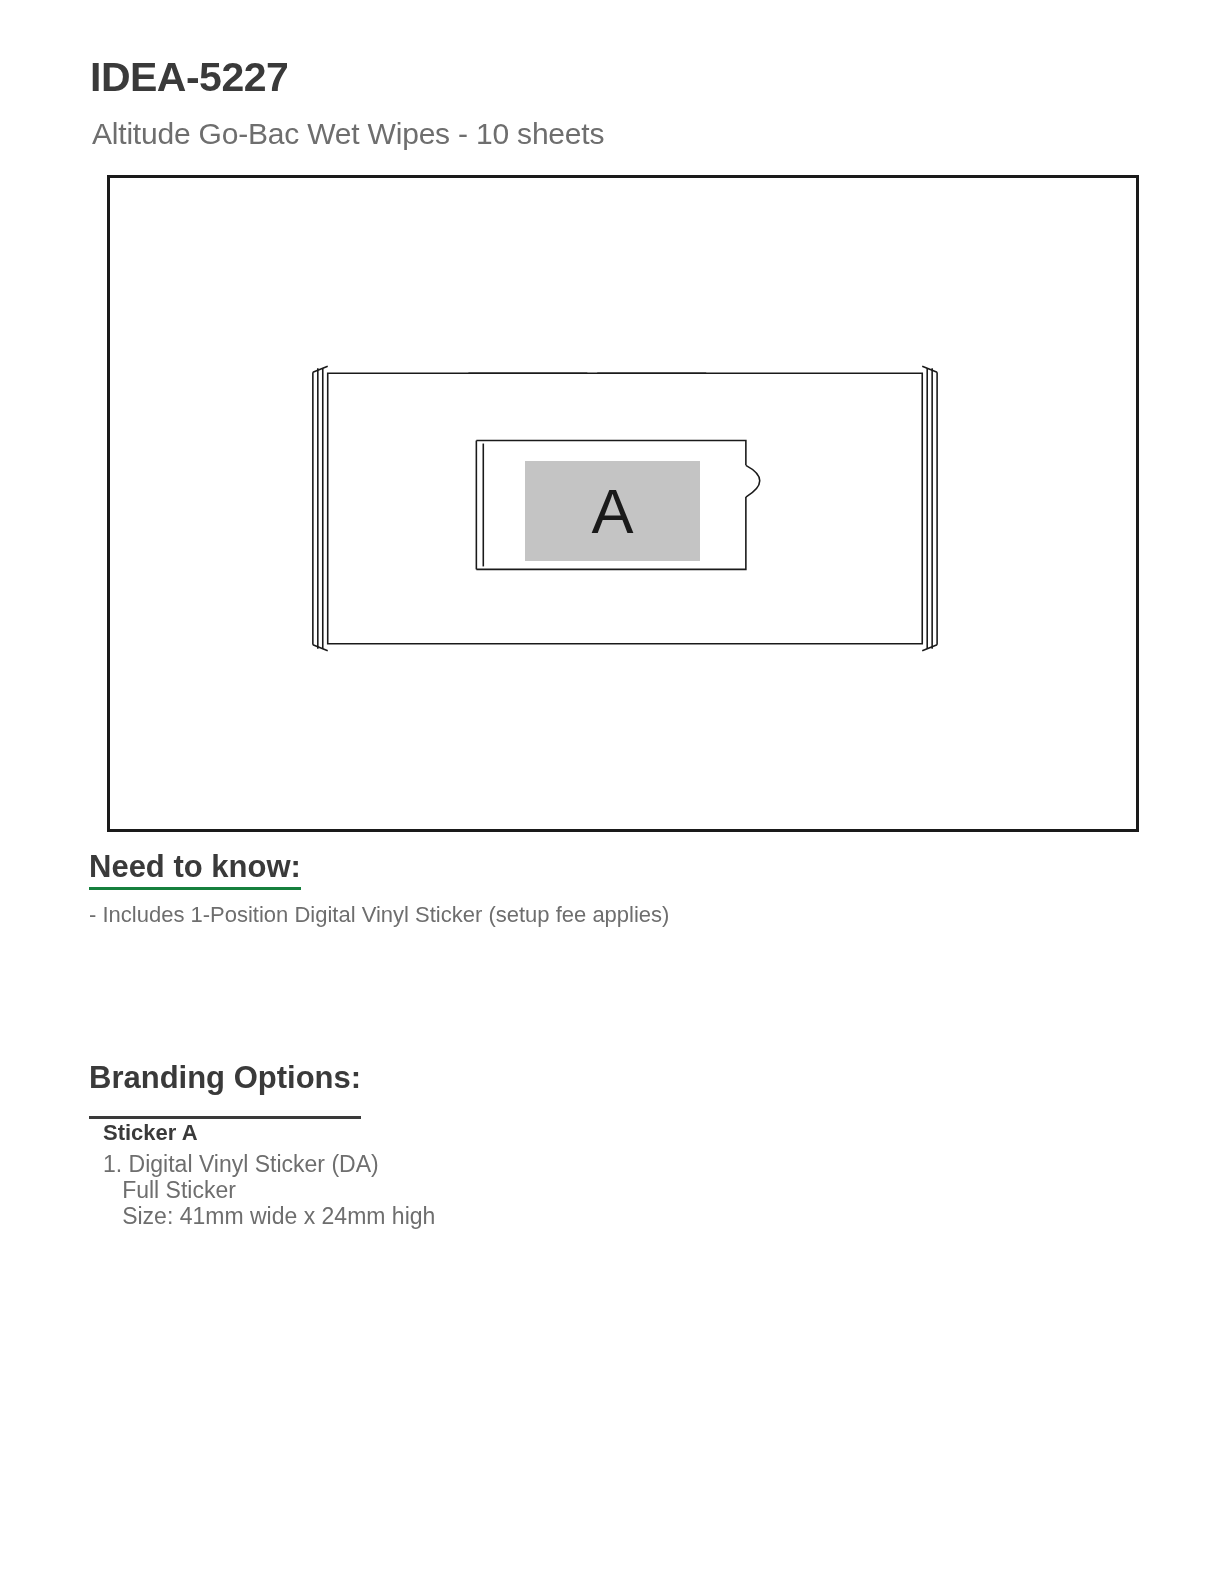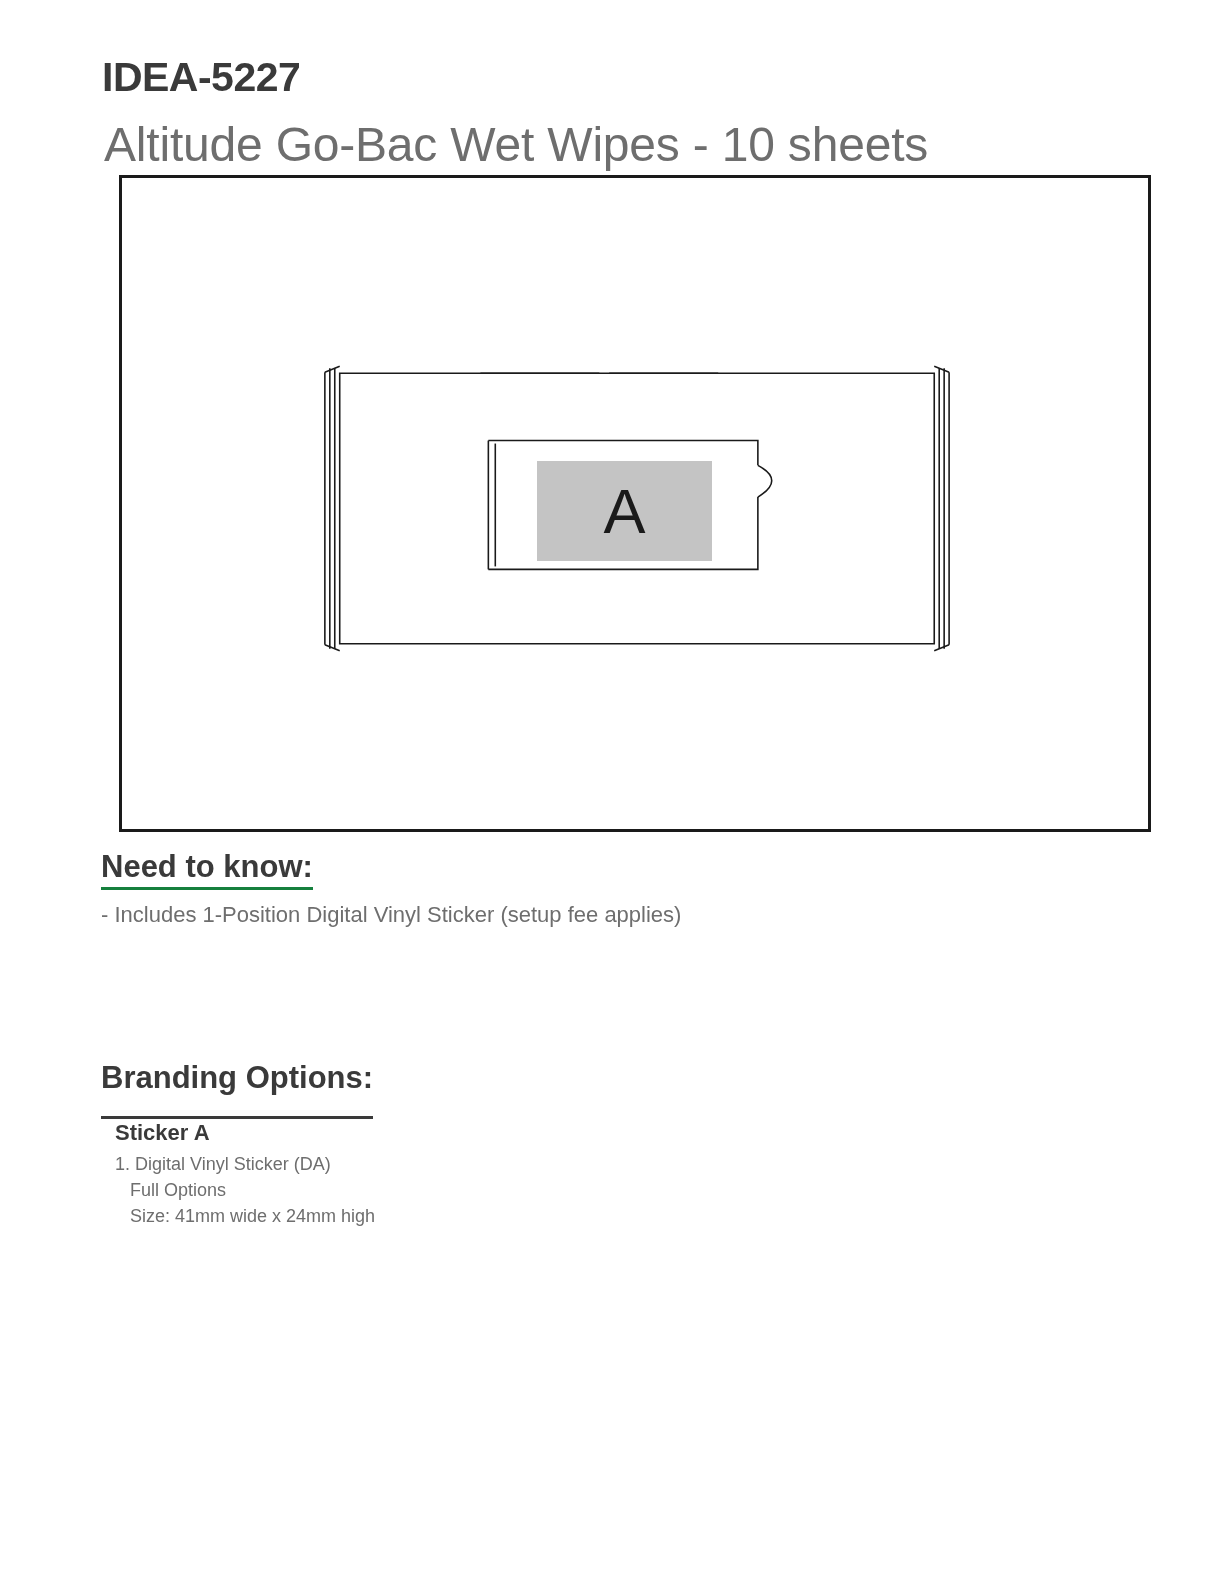--- a/index.html
+++ b/index.html
@@ -10,40 +10,40 @@
   body {
     width: 1224px;
     height: 1584px;
     font-family: "Liberation Sans", sans-serif;
     color: #4d4d4d;
     position: relative;
     overflow: hidden;
   }
   .page {
     position: absolute;
-    left: 12px; top: 0;
+    left: 0; top: 0;
     width: 1196px;
     height: 1584px;
   }
 
   
   .sku {
     position: absolute;
     left: 90px;
     top: 54px;
     font-size: 41px;
     font-weight: bold;
     color: #3a3a3a;
     letter-spacing: -0.5px;
   }
   .product-name {
     position: absolute;
     left: 92px;
     top: 117px;
-    font-size: 48px;
+    font-size: 30px;
     font-weight: normal;
     color: #6e6e6e;
     letter-spacing: -0.2px;
   }
 
   
   .image-frame {
     position: absolute;
     left: 107px;
     top: 175px;
@@ -116,21 +116,21 @@
     left: 103px;
     top: 1120px;
     font-size: 22px;
     font-weight: bold;
     color: #3a3a3a;
   }
   .position-lines {
     position: absolute;
     left: 103px;
     top: 1151px;
-    font-size: 18px;
+    font-size: 23px;
     color: #6e6e6e;
     line-height: 26px;
   }
   .position-lines .ln {
     display: block;
     white-space: pre;
   }
 </style>
 </head>
 <body>
@@ -172,17 +172,17 @@
     <div class="brand-letter">A</div>
   </div>
 
   <div class="need-heading">Need to know:</div>
   <div class="need-item">- Includes 1-Position Digital Vinyl Sticker (setup fee applies)</div>
 
   <div class="branding-heading">Branding Options:</div>
   <div class="position-title">Sticker A</div>
   <div class="position-lines">
     <span class="ln"><span>1.</span> <span>Digital Vinyl Sticker (DA)</span></span>
-    <span class="ln">&nbsp;&nbsp;&nbsp;<span>Full Options</span></span>
+    <span class="ln">&nbsp;&nbsp;&nbsp;<span>Full Sticker</span></span>
     <span class="ln">&nbsp;&nbsp;&nbsp;<span>Size: 41mm wide x 24mm high</span></span>
   </div>
 
 </div>
 
 </body></html>

